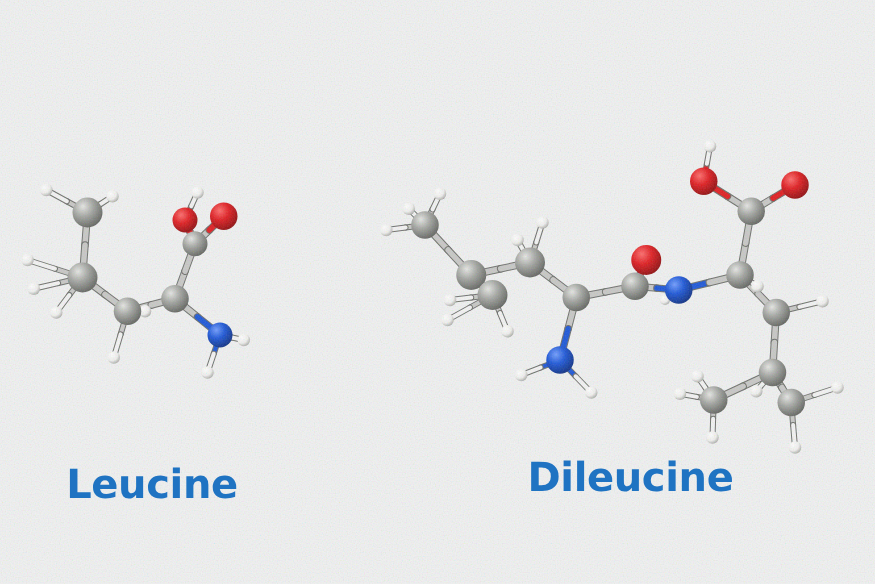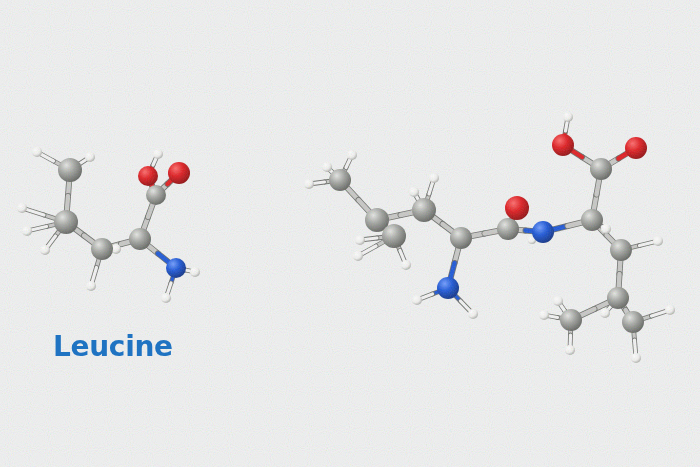--- a/index.html
+++ b/index.html
@@ -3,24 +3,25 @@
 <meta charset="utf-8">
 <style>
   html, body { margin: 0; padding: 0; }
   body { width: 700px; height: 467px; overflow: hidden; background: #f1f2f2; }
   #scene { position: relative; width: 700px; height: 467px; }
   #scene svg { position: absolute; left: 0; top: 0; }
   .label {
     position: absolute;
     font-family: "DejaVu Sans", sans-serif;
     font-weight: bold;
-    font-size: 28px;
+    font-size: 32px;
     color: #1f73c2;
     letter-spacing: -0.3px;
     line-height: 1;
+    margin-top: 38px;
   }
   #label-leucine { left: 53px; top: 333px; }
   #label-dileucine { left: 422px; top: 328px; }
 </style>
 </head>
 <body>
 
 <div id="scene">
   <svg id="mol-svg" width="700" height="467" viewBox="0 0 700 467" xmlns="http://www.w3.org/2000/svg">
     <defs>
@@ -328,13 +329,14 @@
           <circle cx="621" cy="250" r="11" fill="url(#g-C)"></circle>
           <circle cx="618" cy="298" r="11" fill="url(#g-C)"></circle>
           <circle cx="571" cy="320" r="11" fill="url(#g-C)"></circle>
           <circle cx="633" cy="322" r="11" fill="url(#g-C)"></circle>
         </g>
       </g>
     <rect x="0" y="0" width="700" height="467" filter="url(#noise)"></rect>
   </svg>
 
   <div id="label-leucine" class="label">Leucine</div>
+  <div id="label-dileucine" class="label">Dileucine</div>
 </div>
 
 </body></html>

